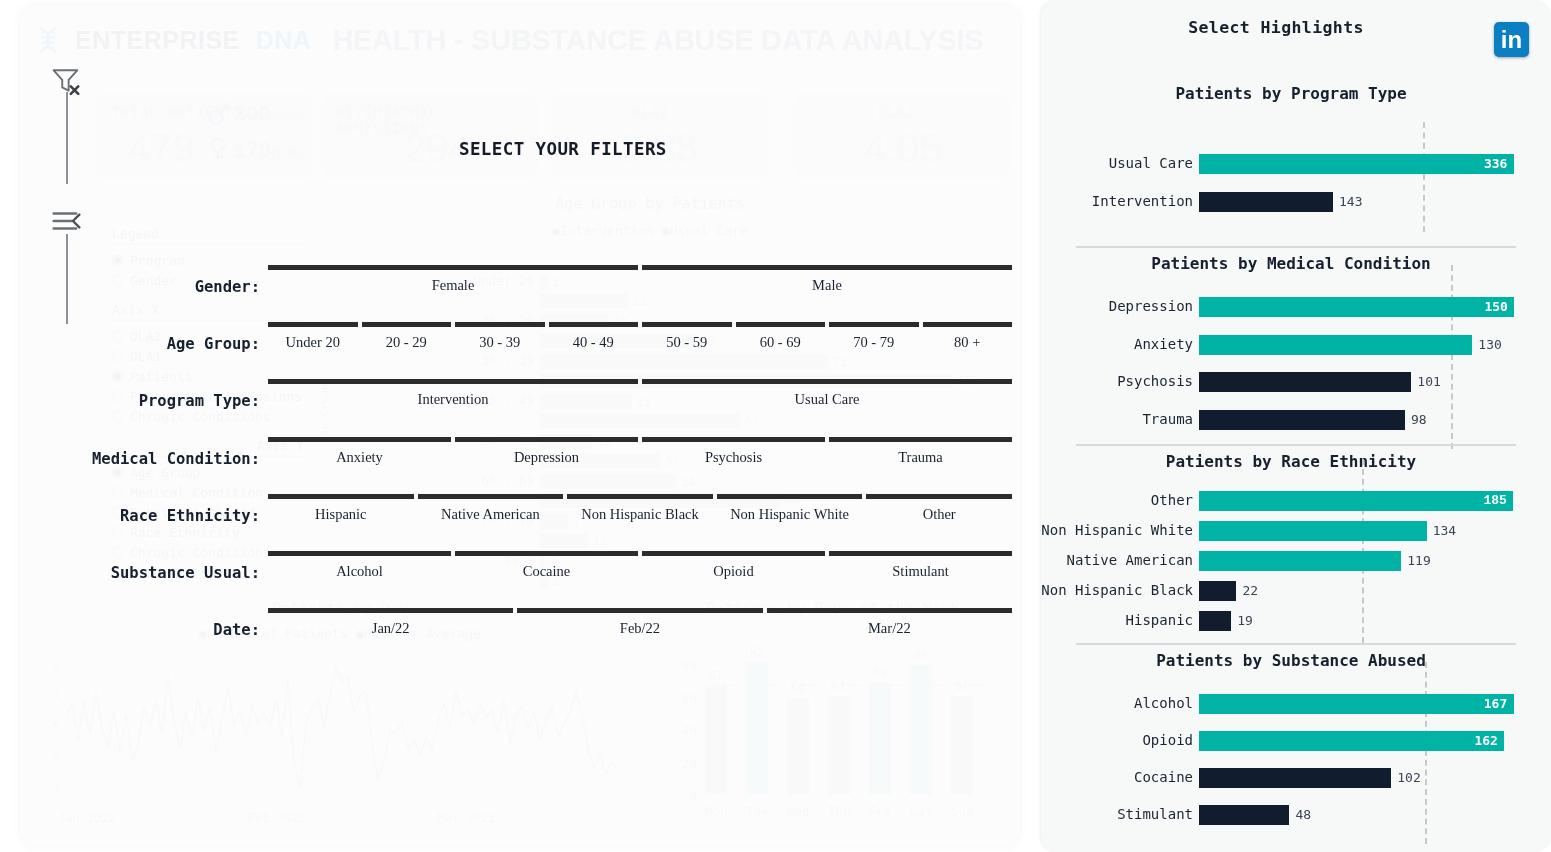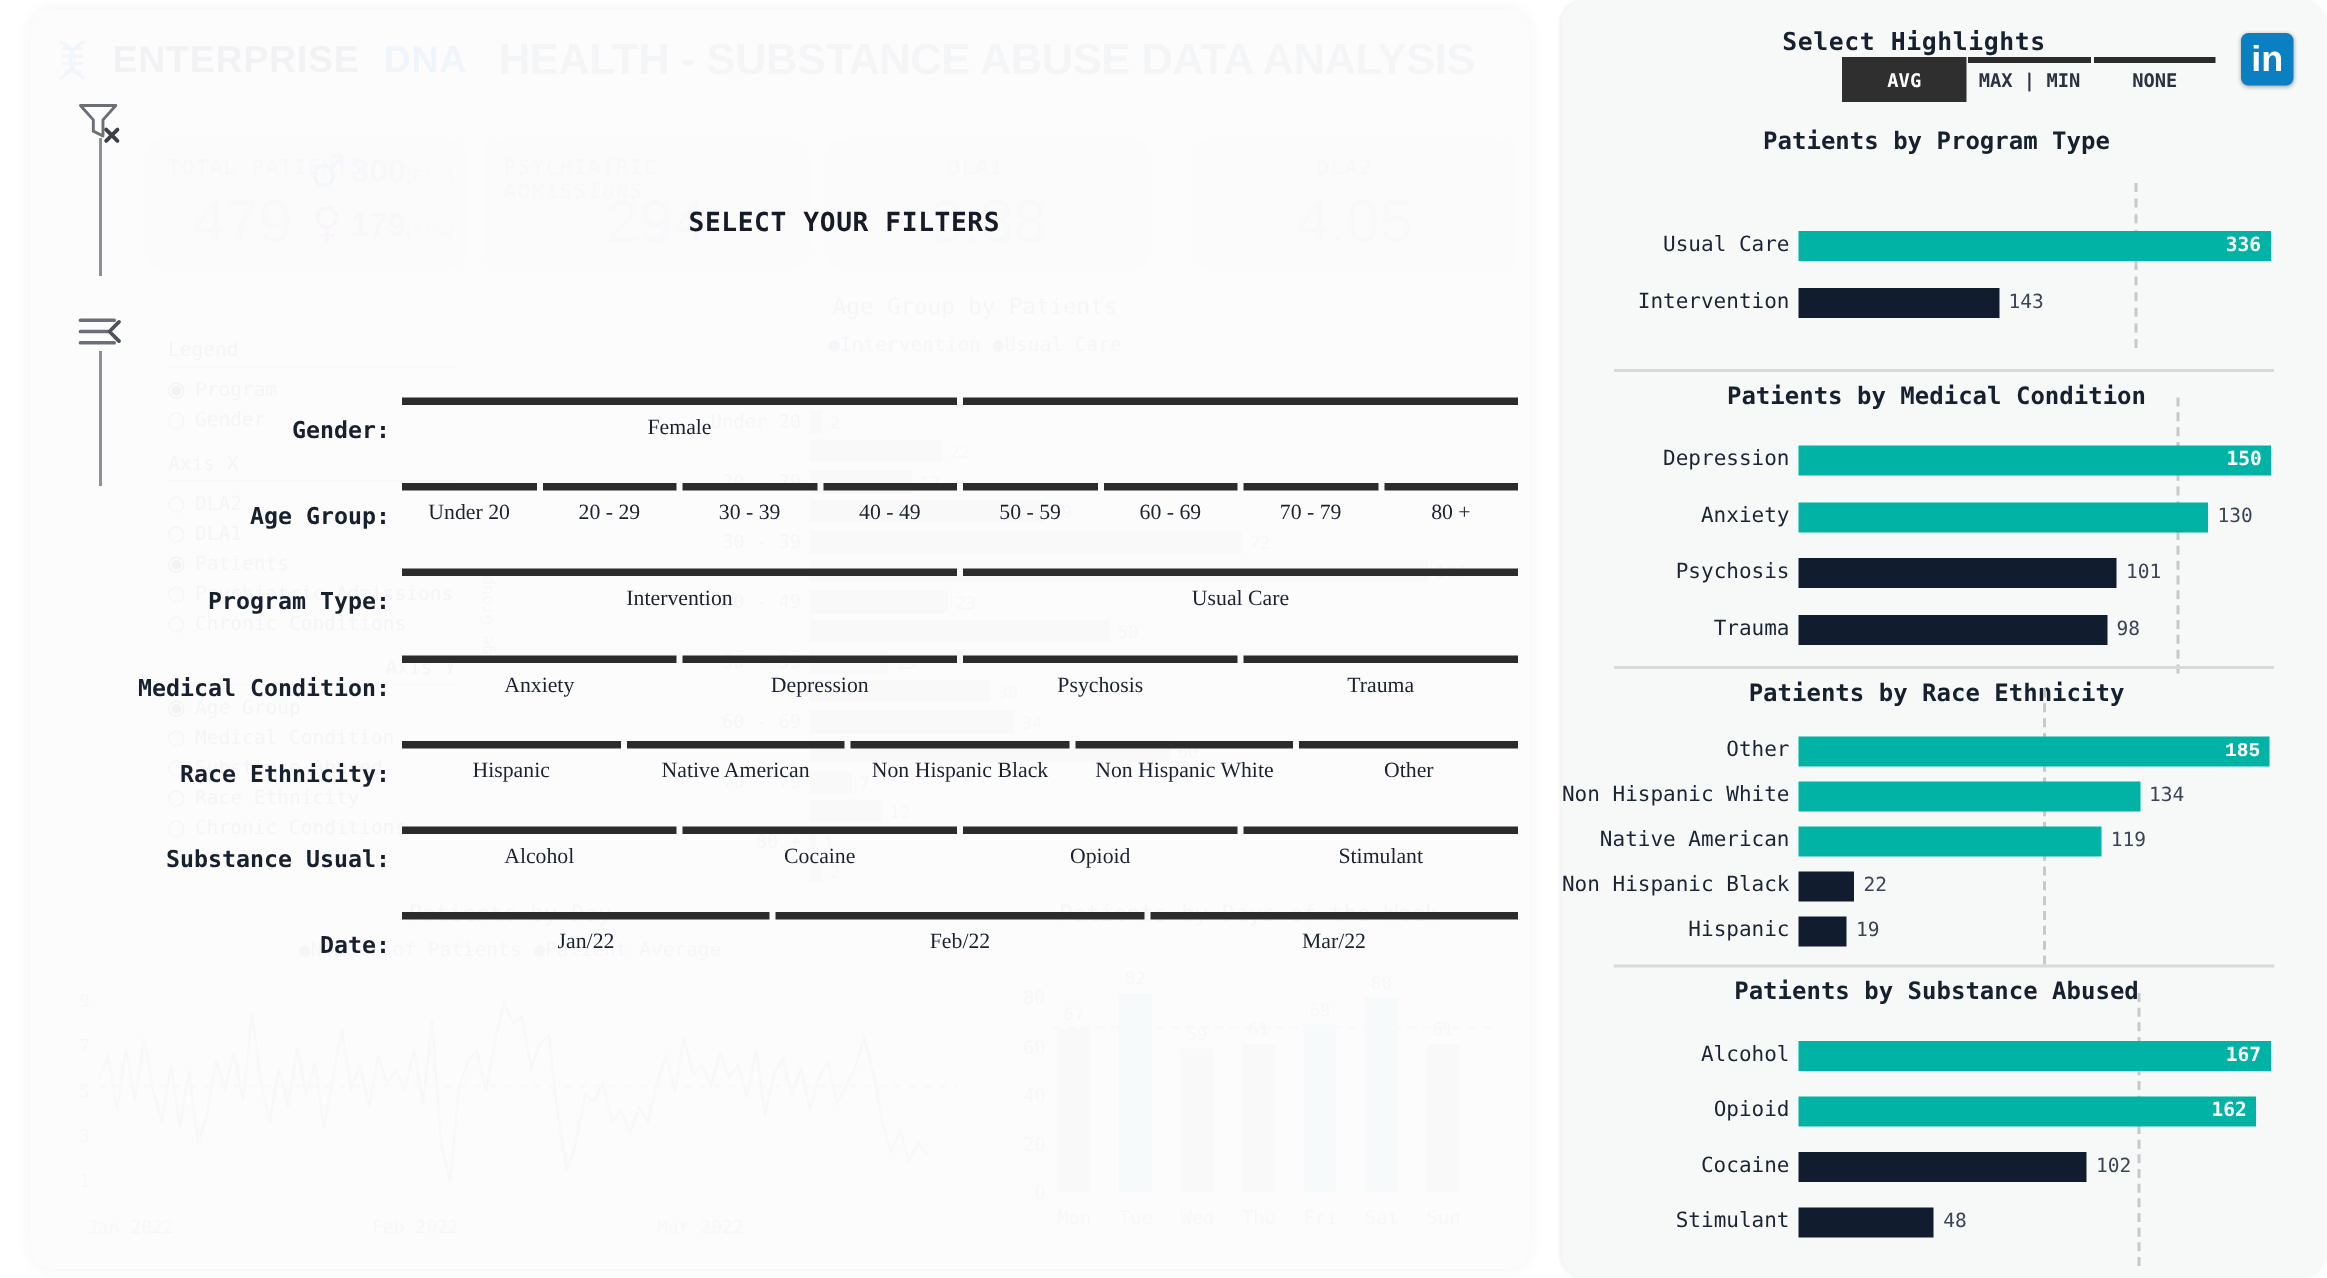--- a/index.html
+++ b/index.html
@@ -425,20 +425,21 @@
     </div>
 
     <div id="overlay-title">SELECT YOUR FILTERS</div>
 
     <div id="filters">
         <div class="filt-row" style="top: 265px;">
           <div class="filt-label">Gender:</div>
           <div class="filt-seg" style="left: 0px; width: 370px;"></div>
           <div class="filt-txt" style="left: 0px; width: 370px;">Female</div>
           <div class="filt-seg" style="left: 374px; width: 370px;"></div>
+          <div class="filt-txt" style="left: 374px; width: 370px;">Male</div>
         </div>
         <div class="filt-row" style="top: 322px;">
           <div class="filt-label">Age Group:</div>
           <div class="filt-seg" style="left: 0px; width: 89.5px;"></div>
           <div class="filt-txt" style="left: 0px; width: 89.5px;">Under 20</div>
           <div class="filt-seg" style="left: 93.5px; width: 89.5px;"></div>
           <div class="filt-txt" style="left: 93.5px; width: 89.5px;">20 - 29</div>
           <div class="filt-seg" style="left: 187px; width: 89.5px;"></div>
           <div class="filt-txt" style="left: 187px; width: 89.5px;">30 - 39</div>
           <div class="filt-seg" style="left: 280.5px; width: 89.5px;"></div>
@@ -502,34 +503,20 @@
           <div class="filt-txt" style="left: 249.333px; width: 245.333px;">Feb/22</div>
           <div class="filt-seg" style="left: 498.667px; width: 245.333px;"></div>
           <div class="filt-txt" style="left: 498.667px; width: 245.333px;">Mar/22</div>
         </div>
       </div>
   </div>
 
   <div id="right-panel">
     <div id="sel-title">Select Highlights</div>
 
-    <div id="hl-toggle">
-      <div class="hl-opt active" style="width:83px;">
-
-        <span>AVG</span>
-      </div>
-      <div class="hl-opt" style="width:84px;">
-        <span class="top-bar"></span>
-        <span>MAX | MIN</span>
-      </div>
-      <div class="hl-opt" style="width:83px;">
-        <span class="top-bar"></span>
-        <span>NONE</span>
-      </div>
-    </div>
 
     <div id="li-icon">in</div>
 
     <div id="sections">
         <div class="sect">
           <div class="sect-title" style="top: 84px;">Patients by Program Type</div>
           <div class="avgline" style="left: 382.446px; top: 122px; height: 110px;"></div>
           <div class="prow" style="top: 152px;">
             <div class="plabel" style="left: -148px; right: auto; margin-right: 0px;">Usual Care</div>
             <div class="pbar hi" style="left: 158px; width: 314.88px;"></div>

